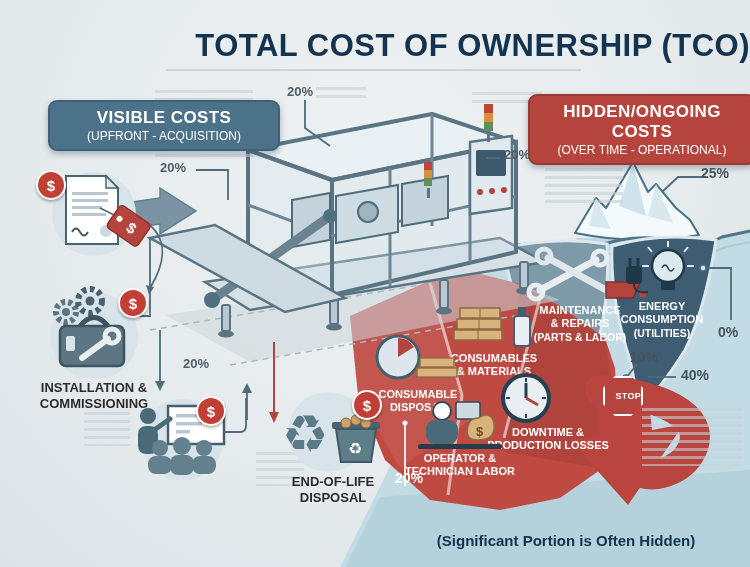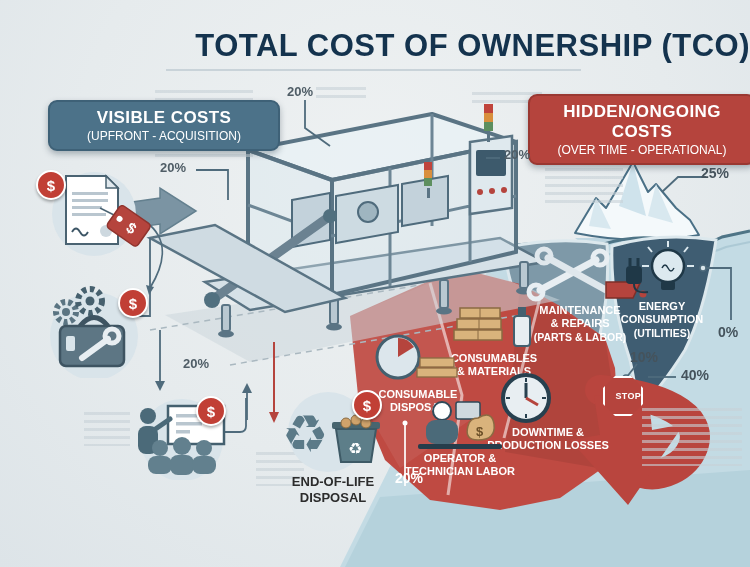--- a/index.html
+++ b/index.html
@@ -223,20 +223,22 @@
       <circle cx="40" cy="26" r="10" fill="none" stroke="#5a7482" stroke-width="6" stroke-dasharray="4 3"></circle>
       <circle cx="40" cy="26" r="4" fill="#5a7482"></circle>
       <circle cx="64" cy="15" r="12" fill="none" stroke="#46606e" stroke-width="6" stroke-dasharray="4.5 3.5"></circle>
       <circle cx="64" cy="15" r="4.5" fill="#46606e"></circle>
       <path d="M54,40 q14,-17 28,0" stroke="#3e5462" stroke-width="5" fill="none"></path>
       <rect x="34" y="40" width="64" height="40" rx="6" fill="#5d7684" stroke="#3e5462" stroke-width="2.5"></rect>
       <rect x="40" y="50" width="9" height="15" rx="2" fill="#d9e4ea"></rect>
       <path d="M56,72 L82,53" stroke="#e8eef2" stroke-width="6" stroke-linecap="round"></path>
       <circle cx="86" cy="50" r="7" fill="none" stroke="#e8eef2" stroke-width="5"></circle>
     </svg>
+    <div class="item-label">INSTALLATION &amp;
+COMMISSIONING</div>
   </div>
 
   <div class="cost-item" style="left:112px;top:396px;width:140px;">
     <div class="badge" style="left:84px;top:0px;">
         <span>$</span>
       </div>
     <svg class="icon-wrap" width="140" height="84">
       <circle cx="70" cy="44" r="41" fill="#d9e4ea"></circle>
       <rect x="56" y="10" width="56" height="38" fill="#fff" stroke="#44606f" stroke-width="2.5"></rect>
       <g fill="#b9c6cf">
@@ -372,14 +374,15 @@
   <span class="pct" style="left:287px;top:84px;">20%</span>
   <span class="pct" style="left:160px;top:160px;">20%</span>
   <span class="pct" style="left:504px;top:147px;">20%</span>
   <span class="pct pct-big" style="left:701px;top:165px;">25%</span>
   <span class="pct" style="left:183px;top:356px;">20%</span>
   <span class="pct pct-big" style="left:718px;top:324px;">0%</span>
   <span class="pct pct-big" style="left:630px;top:349px;">10%</span>
   <span class="pct pct-big" style="left:681px;top:367px;">40%</span>
   <span class="pct pct-light" style="left:395px;top:470px;">20%</span>
 
+  <div class="footer-note">(Significant Portion is Often Hidden)</div>
 
 </div>
 
 </body></html>

